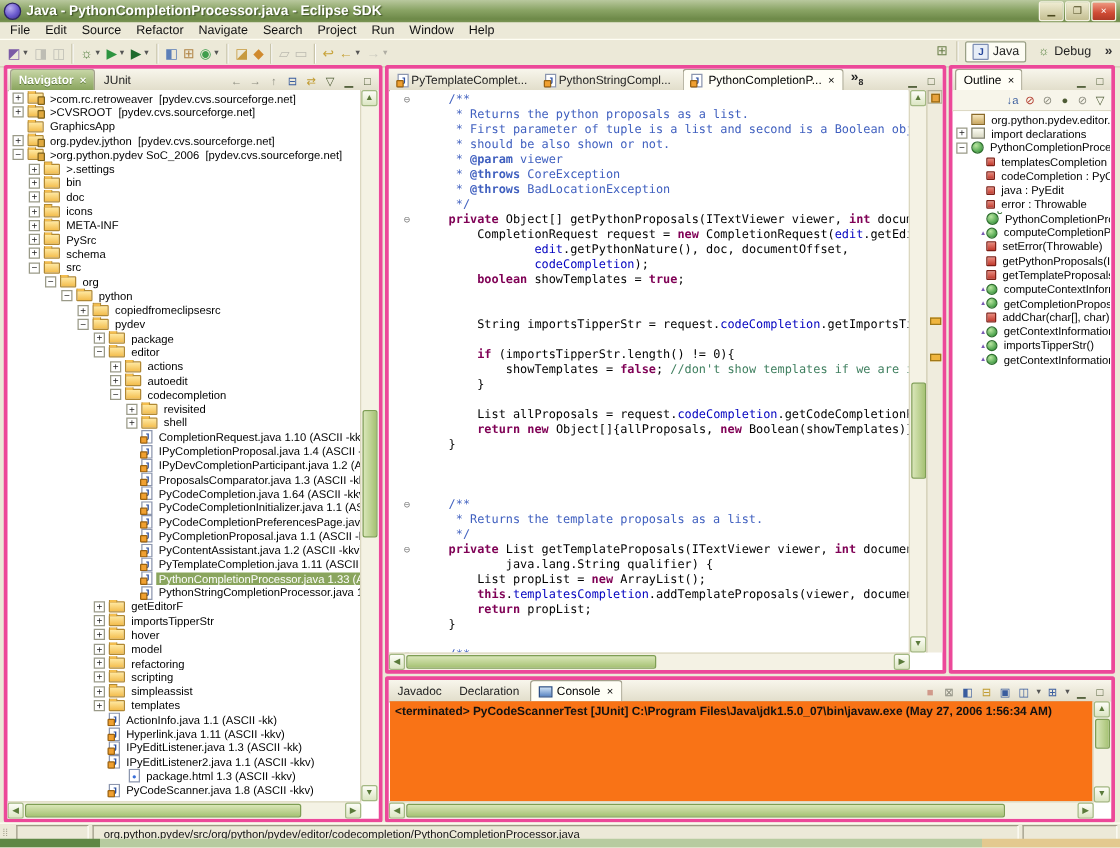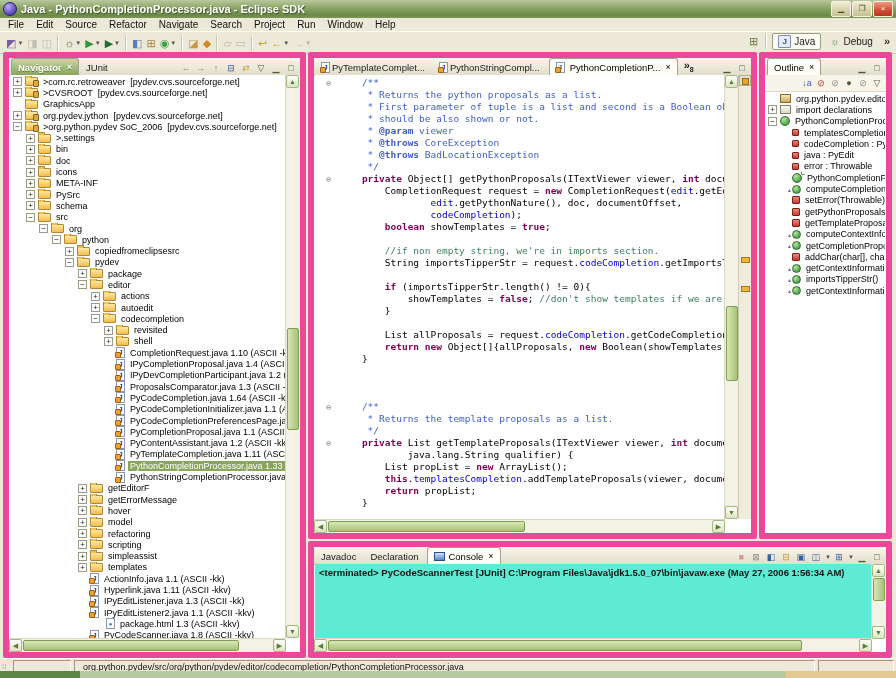--- a/index.html
+++ b/index.html
@@ -31,21 +31,21 @@
   .tb-sep{width:1px;height:16px;background:#c9c5aa;border-right:1px solid #fff;margin:0 3px}
   .tb-btn.disabled{opacity:.4;filter:grayscale(.8)}
   .persp{position:absolute;right:3px;top:32px;display:flex;align-items:center;gap:2px;font-size:10px}
   .persp-item{display:flex;align-items:center;gap:3px;padding:1px 5px;border:1px solid transparent;border-radius:2px;color:#222}
   .persp-item.active{background:#fdfcf4;border-color:#9aa086}
   .persp-ico{width:11px;height:11px;font-size:8px;font-weight:bold;display:flex;align-items:center;justify-content:center;
     background:#e7edf7;border:1px solid #7d8eb4;color:#27489c;border-radius:1px}
   .persp-ico.none{background:none;border:none;color:#4c7a34;font-size:10px}
   .persp-more{font-size:11px;font-weight:bold;color:#333;padding:0 3px}
   
-  .view{position:absolute;background:#fff;border:6px solid #ec4899;border-radius:2px;box-sizing:border-box;overflow:hidden}
+  .view{position:absolute;background:#fff;border:3px solid #ec4899;border-radius:2px;box-sizing:border-box;overflow:hidden}
   .tabrow{position:absolute;left:0;right:0;top:0;height:17px;
     background:linear-gradient(#f8f6ec,#e2decb);border-bottom:1px solid #b3b098;
     display:flex;align-items:flex-end}
   .vtab{height:16px;display:flex;align-items:center;gap:3px;padding:0 6px;margin-left:2px;
     font-size:9.5px;border:1px solid #a3a08c;border-bottom:none;border-radius:3px 3px 0 0;color:#222;background:#e8e4d0}
   .vtab.olive{background:linear-gradient(#c7d6a6,#8aa55e);color:#fff;font-weight:bold;text-shadow:0 1px 0 #5e7a3a}
   .vtab.white{background:#fffef6;color:#000}
   .vtab-flat{padding:0 7px;font-size:9.5px;color:#222;display:flex;align-items:center;height:16px}
   .tab-x{font-size:9px;line-height:9px;margin-left:2px}
   .view-tools{margin-left:auto;display:flex;align-items:center;gap:1px;padding-right:2px}
@@ -101,21 +101,21 @@
     font-family:"DejaVu Sans Mono",monospace;font-size:9.5px;line-height:12px;padding-top:2px}
   .cl{height:12px;display:flex;white-space:pre;overflow:hidden}
   .fold{width:24px;flex:none;color:#8a8a8a;font-size:8.5px;padding-left:11px;box-sizing:border-box}
   .p{color:#000}.k{color:#7f0055;font-weight:bold}.c{color:#3f5fbf}
   .d{color:#3f5fbf;font-weight:bold}.m{color:#3f7f5f}.f{color:#0000c0}
   .ov-ruler{position:absolute;top:17px;right:0;width:12px;bottom:14px;background:#efecdd;border-left:1px solid #cfcbb2}
   .ov-head{position:absolute;top:0;left:0;right:0;height:11px;background:#e4e0ca;border:1px solid #b3b098;box-sizing:border-box}
   .ov-head::after{content:"";position:absolute;left:2px;top:2px;width:5px;height:5px;background:#e8a33d;border:1px solid #9a6a14}
   .ov-tick{position:absolute;left:2px;width:7px;height:4px;background:#efb53f;border:1px solid #a07818}
   
-  .console-out{position:absolute;left:1px;top:17px;right:14px;bottom:13px;background:#5eead4;overflow:hidden}
+  .console-out{position:absolute;left:1px;top:17px;right:14px;bottom:13px;background:#f97316;overflow:hidden}
   .console-line{font-size:9.5px;font-weight:bold;color:#111;padding:3px 0 0 4px;white-space:nowrap}
   
   .statusbar{position:absolute;left:0;right:0;top:658px;height:13px;background:#ece9d8;
     border-top:1px solid #fffef4;display:flex;align-items:stretch;font-size:9px;padding:1px 2px;gap:3px;box-sizing:content-box}
   .st-cell{border:1px solid;border-color:#9c9884 #fffef8 #fffef8 #9c9884;display:flex;align-items:center;box-sizing:border-box}
   .st-grip{width:8px;border:none;color:#9c9884;font-size:8px;line-height:4px;overflow:hidden}
   .st-small{width:58px}
   .st-path{flex:1;padding-left:8px;white-space:nowrap;overflow:hidden;color:#111}
   .st-right{width:76px}
   .taskbar{position:absolute;left:0;bottom:0;right:0;height:7px;
@@ -427,21 +427,21 @@
         <span class="lbl">PythonStringCompletionProcessor.java 1.1 (ASCII</span>
       </div>
       <div class="tree-row" style="padding-left: 68px;">
         <span class="expander">+</span>
         <span class="ico ico-folder"></span>
         <span class="lbl">getEditorF</span>
       </div>
       <div class="tree-row" style="padding-left: 68px;">
         <span class="expander">+</span>
         <span class="ico ico-folder"></span>
-        <span class="lbl">getErrorMessage</span>
+        <span class="lbl">importsTipperStr</span>
       </div>
       <div class="tree-row" style="padding-left: 68px;">
         <span class="expander">+</span>
         <span class="ico ico-folder"></span>
         <span class="lbl">hover</span>
       </div>
       <div class="tree-row" style="padding-left: 68px;">
         <span class="expander">+</span>
         <span class="ico ico-folder"></span>
         <span class="lbl">model</span>
@@ -532,21 +532,21 @@
       <div class="cl"><span class="fold"></span><span class="c">     * </span><span class="d">@param</span><span class="c"> viewer</span></div>
       <div class="cl"><span class="fold"></span><span class="c">     * </span><span class="d">@throws</span><span class="c"> CoreException</span></div>
       <div class="cl"><span class="fold"></span><span class="c">     * </span><span class="d">@throws</span><span class="c"> BadLocationException</span></div>
       <div class="cl"><span class="fold"></span><span class="c">     */</span></div>
       <div class="cl"><span class="fold">⊖</span><span class="p">    </span><span class="k">private</span><span class="p"> Object[] getPythonProposals(ITextViewer viewer, </span><span class="k">int</span><span class="p"> documentOf</span></div>
       <div class="cl"><span class="fold"></span><span class="p">        CompletionRequest request = </span><span class="k">new</span><span class="p"> CompletionRequest(</span><span class="f">edit</span><span class="p">.getEditorF</span></div>
       <div class="cl"><span class="fold"></span><span class="p">                </span><span class="f">edit</span><span class="p">.getPythonNature(), doc, documentOffset,</span></div>
       <div class="cl"><span class="fold"></span><span class="p">                </span><span class="f">codeCompletion</span><span class="p">);</span></div>
       <div class="cl"><span class="fold"></span><span class="p">        </span><span class="k">boolean</span><span class="p"> showTemplates = </span><span class="k">true</span><span class="p">;</span></div>
       <div class="cl"><span class="fold"></span></div>
-      <div class="cl"><span class="fold"></span><span class="m">        //if non empty string, we're in imports section.</span></div>
+      <div class="cl"><span class="fold"></span></div>
       <div class="cl"><span class="fold"></span><span class="p">        String importsTipperStr = request.</span><span class="f">codeCompletion</span><span class="p">.getImportsTipperS</span></div>
       <div class="cl"><span class="fold"></span></div>
       <div class="cl"><span class="fold"></span><span class="p">        </span><span class="k">if</span><span class="p"> (importsTipperStr.length() != 0){</span></div>
       <div class="cl"><span class="fold"></span><span class="p">            showTemplates = </span><span class="k">false</span><span class="p">; </span><span class="m">//don't show templates if we are in the</span></div>
       <div class="cl"><span class="fold"></span><span class="p">        }</span></div>
       <div class="cl"><span class="fold"></span></div>
       <div class="cl"><span class="fold"></span><span class="p">        List allProposals = request.</span><span class="f">codeCompletion</span><span class="p">.getCodeCompletionPropos</span></div>
       <div class="cl"><span class="fold"></span><span class="p">        </span><span class="k">return</span><span class="p"> </span><span class="k">new</span><span class="p"> Object[]{allProposals, </span><span class="k">new</span><span class="p"> Boolean(showTemplates)};</span></div>
       <div class="cl"><span class="fold"></span><span class="p">    }</span></div>
       <div class="cl"><span class="fold"></span></div>

